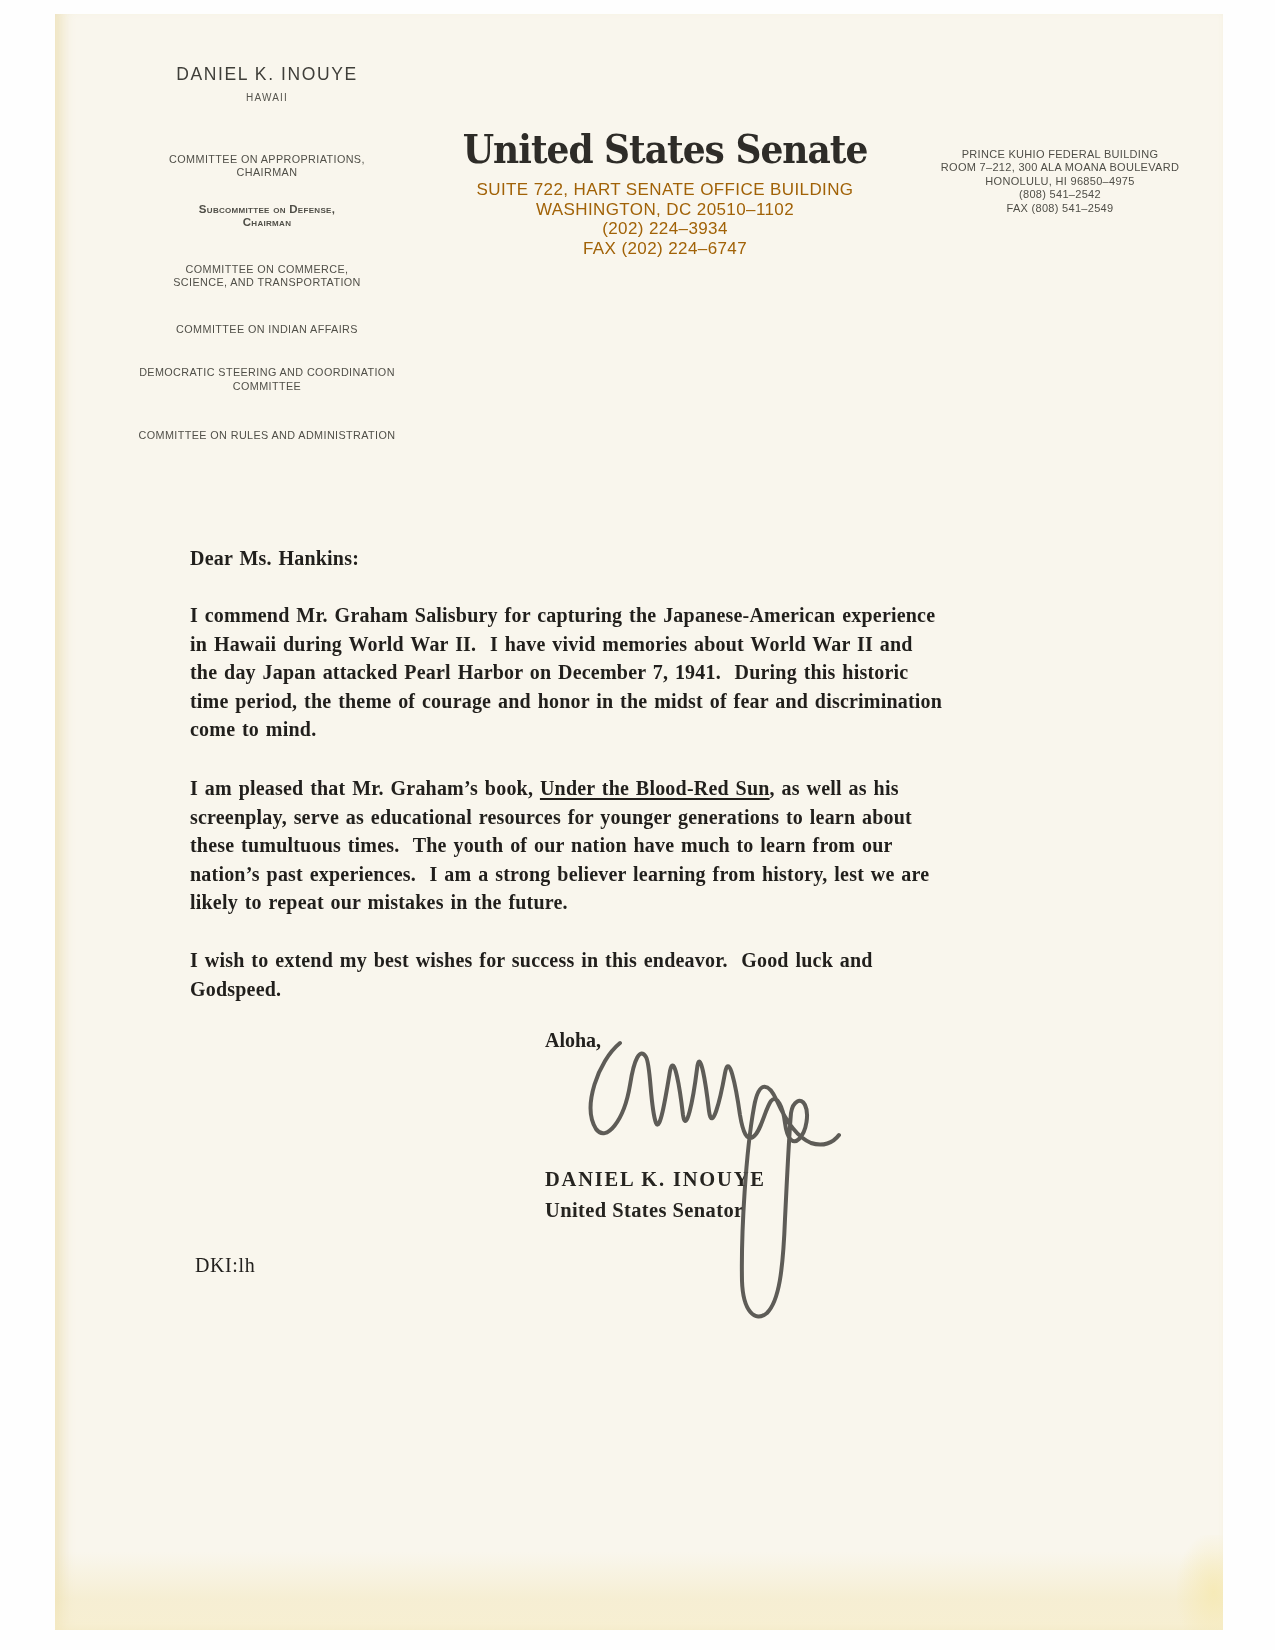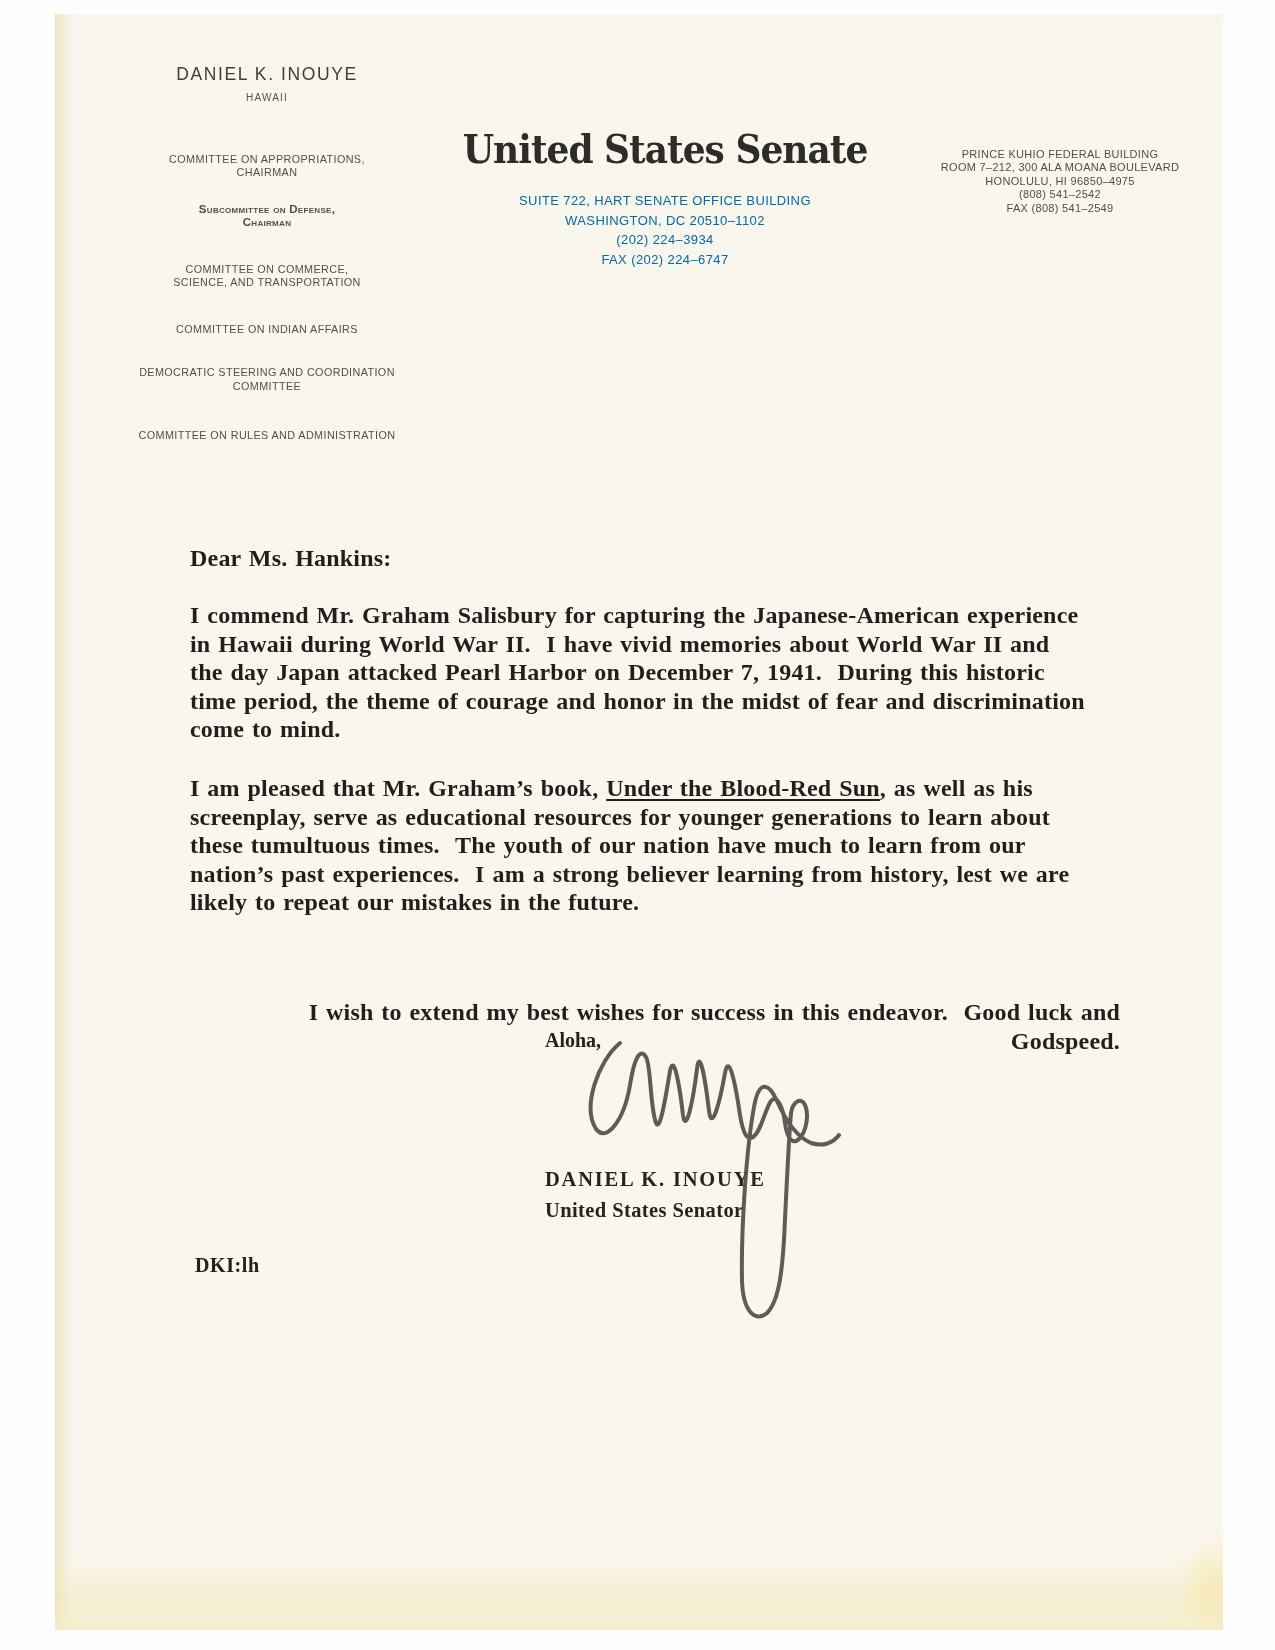--- a/index.html
+++ b/index.html
@@ -101,25 +101,25 @@
   .senate-title {
     font-family: "DejaVu Serif", serif;
     font-weight: bold;
     font-size: 36px;
     letter-spacing: -1px;
     color: #2e2c28;
     transform: scaleY(1.08);
     transform-origin: top center;
   }
   .senate-address {
-    margin-top: 23px;
-    font-size: 13px;
+    margin-top: 12px;
+    font-size: 17px;
     line-height: 19.5px;
     letter-spacing: 0.4px;
-    color: #0369a1;
+    color: #a16207;
     white-space: pre-line;
   }
 
   .lh-right {
     position: absolute;
     left: 852px; top: 120px;
     width: 306px;
     text-align: center;
     font-size: 11px;
     line-height: 13.6px;
@@ -129,31 +129,31 @@
   }
   .office + .office { margin-top: 30px; }
 
   
   .body-text {
     position: absolute;
     left: 135px;
     width: 930px;
     font-family: "Liberation Serif", serif;
     font-weight: 700;
-    font-size: 24px;
+    font-size: 20px;
     line-height: 28.6px;
     letter-spacing: 0.2px;
     word-spacing: 1.6px;
     color: #211f1c;
     white-space: pre-wrap;
   }
   .salutation { top: 530px; }
   .para-1 { top: 587px; }
   .para-2 { top: 760px; }
-  .para-3 { top: 984px; text-align: right; }
+  .para-3 { top: 932px; }
   .book-title { text-decoration: underline; text-underline-offset: 3px; }
 
   .closing {
     position: absolute;
     left: 490px; top: 1015px;
     font-family: "Liberation Serif", serif;
     font-weight: 700;
     font-size: 20px;
     color: #23211e;
   }
@@ -170,21 +170,21 @@
     font-weight: 700;
     color: #262420;
     line-height: 31px;
   }
   .signer-name { font-size: 20.5px; letter-spacing: 1.8px; }
   .signer-title { font-size: 20.5px; letter-spacing: 0.4px; }
   .reference {
     position: absolute;
     left: 140px; top: 1240px;
     font-family: "Liberation Serif", serif;
-    font-weight: 700;
+    font-weight: 400;
     font-size: 20px;
     letter-spacing: 0.6px;
     color: #23211e;
   }
 </style>
 </head>
 <body>
 
 <div class="scan">
   <div class="paper">

